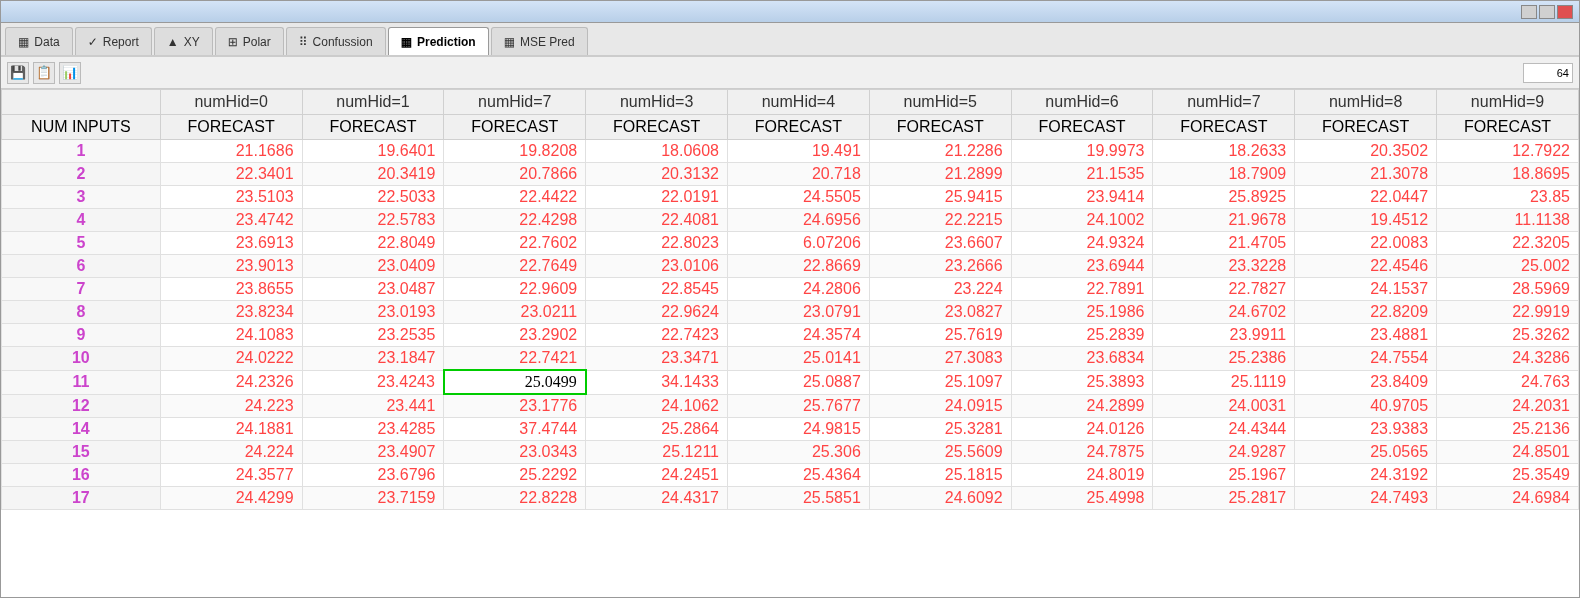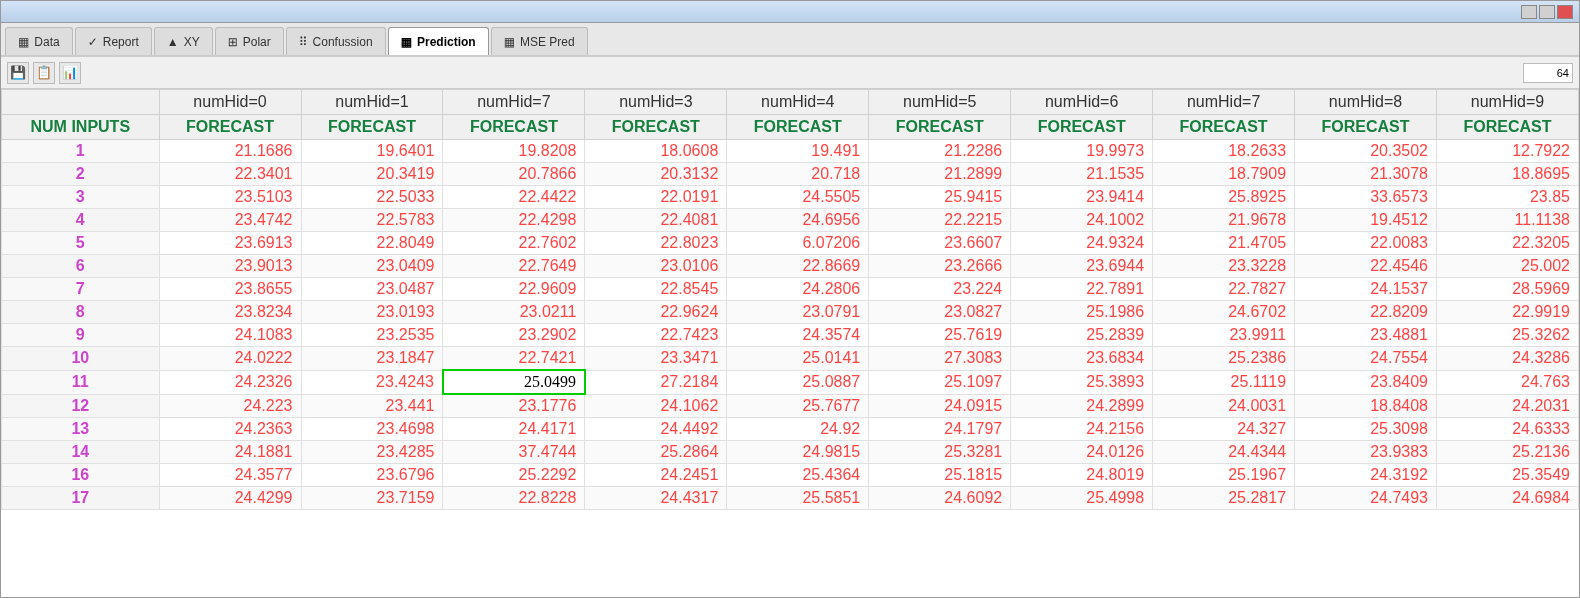--- a/index.html
+++ b/index.html
@@ -129,22 +129,22 @@
     th {
       background: #f0f0f0;
       border: 1px solid #d0d0d0;
       padding: 3px 8px;
       text-align: center;
       color: #333;
       font-weight: normal;
       white-space: nowrap;
     }
     th.sub-header {
-      color: #15803d;
-      font-weight: bold;
+      color: #000000;
+      font-weight: normal;
     }
     td {
       border: 1px solid #e0e0e0;
       padding: 2px 8px;
       text-align: right;
       white-space: nowrap;
     }
     td.row-header {
       text-align: center;
       color: #cc44cc;
@@ -280,21 +280,21 @@
           <tr>
             <td class="row-header">3</td>
             <td class="data-cell">23.5103</td>
             <td class="data-cell">22.5033</td>
             <td class="data-cell">22.4422</td>
             <td class="data-cell">22.0191</td>
             <td class="data-cell">24.5505</td>
             <td class="data-cell">25.9415</td>
             <td class="data-cell">23.9414</td>
             <td class="data-cell">25.8925</td>
-            <td class="data-cell">33.6573</td>
+            <td class="data-cell">22.0447</td>
             <td class="data-cell">23.85</td>
           </tr>
           <tr>
             <td class="row-header">4</td>
             <td class="data-cell">23.4742</td>
             <td class="data-cell">22.5783</td>
             <td class="data-cell">22.4298</td>
             <td class="data-cell">22.4081</td>
             <td class="data-cell">24.6956</td>
             <td class="data-cell">22.2215</td>
@@ -379,68 +379,68 @@
             <td class="data-cell">23.6834</td>
             <td class="data-cell">25.2386</td>
             <td class="data-cell">24.7554</td>
             <td class="data-cell">24.3286</td>
           </tr>
           <tr>
             <td class="row-header">11</td>
             <td class="data-cell">24.2326</td>
             <td class="data-cell">23.4243</td>
             <td class="data-cell highlighted" style="border: 2px solid rgb(0, 204, 0); color: rgb(0, 0, 0); font-family: Liberation Serif, serif;">25.0499</td>
-            <td class="data-cell">27.2184</td>
+            <td class="data-cell">34.1433</td>
             <td class="data-cell">25.0887</td>
             <td class="data-cell">25.1097</td>
             <td class="data-cell">25.3893</td>
             <td class="data-cell">25.1119</td>
             <td class="data-cell">23.8409</td>
             <td class="data-cell">24.763</td>
           </tr>
           <tr>
             <td class="row-header">12</td>
             <td class="data-cell">24.223</td>
             <td class="data-cell">23.441</td>
             <td class="data-cell">23.1776</td>
             <td class="data-cell">24.1062</td>
             <td class="data-cell">25.7677</td>
             <td class="data-cell">24.0915</td>
             <td class="data-cell">24.2899</td>
             <td class="data-cell">24.0031</td>
-            <td class="data-cell">18.8408</td>
+            <td class="data-cell">40.9705</td>
             <td class="data-cell">24.2031</td>
-          </tr>
-          <tr>
-            <td class="row-header">13</td>
-            <td class="data-cell">24.2363</td>
-            <td class="data-cell">23.4698</td>
-            <td class="data-cell">24.4171</td>
-            <td class="data-cell">24.4492</td>
-            <td class="data-cell">24.92</td>
-            <td class="data-cell">24.1797</td>
-            <td class="data-cell">24.2156</td>
-            <td class="data-cell">24.327</td>
-            <td class="data-cell">25.3098</td>
-            <td class="data-cell">24.6333</td>
           </tr>
           <tr>
             <td class="row-header">14</td>
             <td class="data-cell">24.1881</td>
             <td class="data-cell">23.4285</td>
             <td class="data-cell">37.4744</td>
             <td class="data-cell">25.2864</td>
             <td class="data-cell">24.9815</td>
             <td class="data-cell">25.3281</td>
             <td class="data-cell">24.0126</td>
             <td class="data-cell">24.4344</td>
             <td class="data-cell">23.9383</td>
             <td class="data-cell">25.2136</td>
           </tr>
           <tr>
+            <td class="row-header">15</td>
+            <td class="data-cell">24.224</td>
+            <td class="data-cell">23.4907</td>
+            <td class="data-cell">23.0343</td>
+            <td class="data-cell">25.1211</td>
+            <td class="data-cell">25.306</td>
+            <td class="data-cell">25.5609</td>
+            <td class="data-cell">24.7875</td>
+            <td class="data-cell">24.9287</td>
+            <td class="data-cell">25.0565</td>
+            <td class="data-cell">24.8501</td>
+          </tr>
+          <tr>
             <td class="row-header">16</td>
             <td class="data-cell">24.3577</td>
             <td class="data-cell">23.6796</td>
             <td class="data-cell">25.2292</td>
             <td class="data-cell">24.2451</td>
             <td class="data-cell">25.4364</td>
             <td class="data-cell">25.1815</td>
             <td class="data-cell">24.8019</td>
             <td class="data-cell">25.1967</td>
             <td class="data-cell">24.3192</td>

